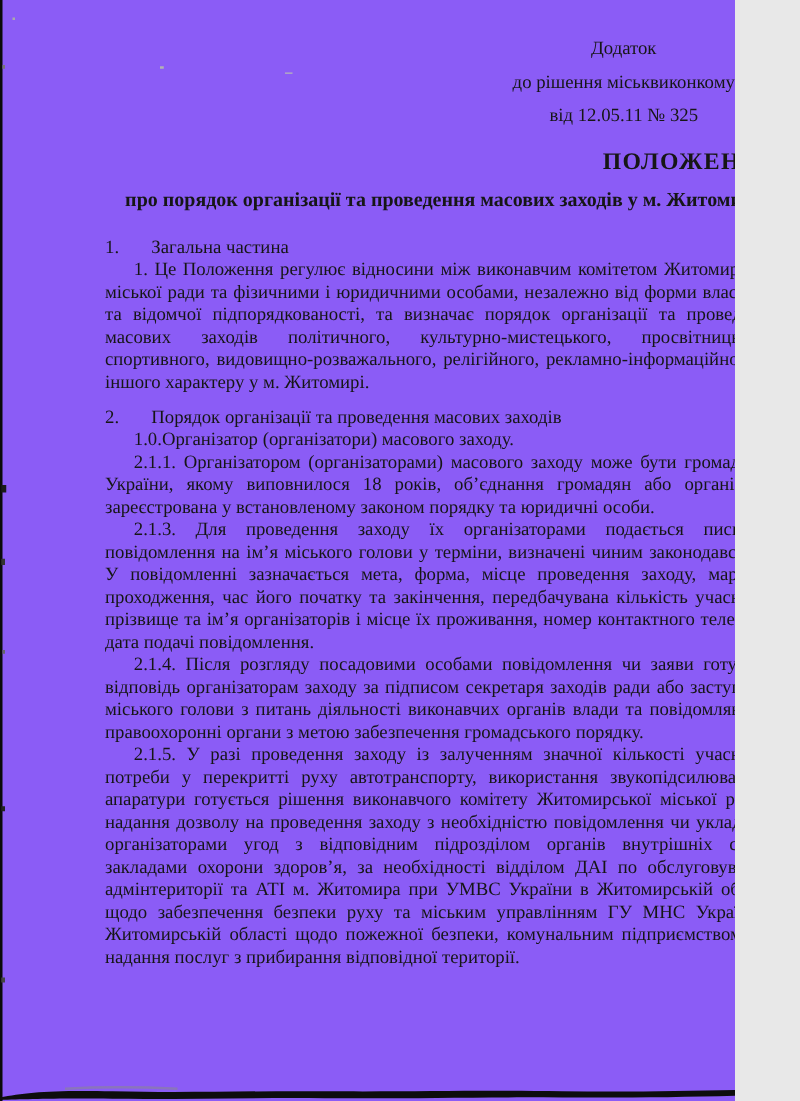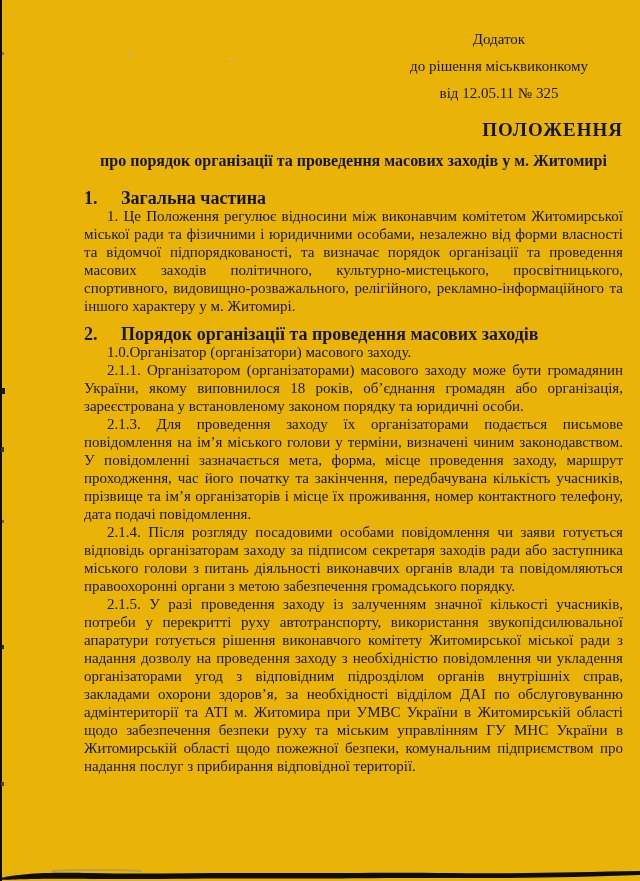--- a/index.html
+++ b/index.html
@@ -1,19 +1,19 @@
 <!DOCTYPE html>
 <html lang="uk"><head>
 <meta charset="utf-8">
 <style>
   html,body{margin:0;padding:0;background:#e8e8e8;}
   .page{
     position:relative;
-    width:640px;height:881px;
-    background:#eab308;
+    width:588px;height:881px;
+    background:#8b5cf6;
     overflow:hidden;
     font-family:"Liberation Serif","DejaVu Serif",serif;
     color:#161616;
     box-sizing:border-box;
   }
   
   .edge-left{
     position:absolute;left:0;top:0;width:2px;height:881px;
     background:#0b0b0b;
   }
@@ -40,22 +40,22 @@
   }
   .doc-subtitle{
     margin:8px 0 2px 0;
     text-align:center;
     font-size:16px;
     font-weight:bold;
     line-height:21px;
   }
   .section-heading{
     margin:0;
-    font-size:18px;
-    font-weight:bold;
+    font-size:15px;
+    font-weight:normal;
     line-height:18px;
   }
   .section-heading .hnum{display:inline-block;min-width:37px;}
   .sh-1{margin-top:18px;}
   .sh-2{margin-top:10px;}
   .para{
     margin:0;
     font-size:15px;
     line-height:18px;
     text-align:justify;

